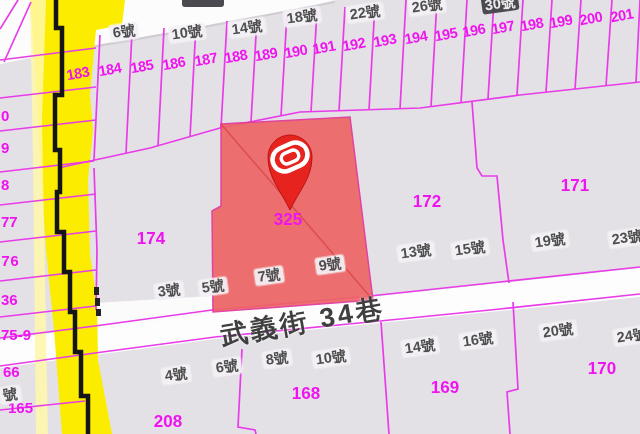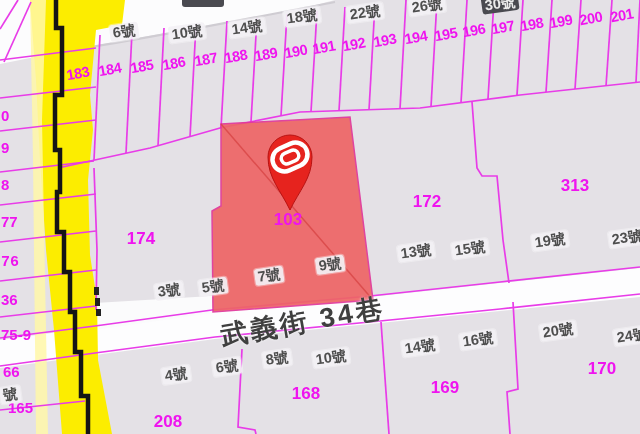--- a/index.html
+++ b/index.html
@@ -137,24 +137,24 @@
       <div class="lbl parcel-sm" style="left: 354px; top: 45px; --r: -10deg;">192</div>
       <div class="lbl parcel-sm" style="left: 385px; top: 41px; --r: -10deg;">193</div>
       <div class="lbl parcel-sm" style="left: 416px; top: 38px; --r: -10deg;">194</div>
       <div class="lbl parcel-sm" style="left: 446px; top: 35px; --r: -10deg;">195</div>
       <div class="lbl parcel-sm" style="left: 474px; top: 31px; --r: -10deg;">196</div>
       <div class="lbl parcel-sm" style="left: 503px; top: 28px; --r: -10deg;">197</div>
       <div class="lbl parcel-sm" style="left: 532px; top: 25px; --r: -10deg;">198</div>
       <div class="lbl parcel-sm" style="left: 561px; top: 22px; --r: -10deg;">199</div>
       <div class="lbl parcel-sm" style="left: 591px; top: 19px; --r: -10deg;">200</div>
       <div class="lbl parcel-sm" style="left: 622px; top: 16px; --r: -10deg;">201</div>
-      <div class="lbl parcel-lg" style="left: 288px; top: 220px; --r: 0deg;">103</div>
-      <div class="lbl parcel-lg" style="left: 141px; top: 239px; --r: 0deg;">174</div>
+      <div class="lbl parcel-lg" style="left: 288px; top: 220px; --r: 0deg;">325</div>
+      <div class="lbl parcel-lg" style="left: 151px; top: 239px; --r: 0deg;">174</div>
       <div class="lbl parcel-lg" style="left: 427px; top: 202px; --r: 0deg;">172</div>
-      <div class="lbl parcel-lg" style="left: 575px; top: 186px; --r: 0deg;">313</div>
+      <div class="lbl parcel-lg" style="left: 575px; top: 186px; --r: 0deg;">171</div>
       <div class="lbl parcel-lg" style="left: 602px; top: 369px; text-align: right; --r: 0deg;">170</div>
       <div class="lbl parcel-lg" style="left: 445px; top: 388px; --r: 0deg;">169</div>
       <div class="lbl parcel-lg" style="left: 306px; top: 394px; --r: 0deg;">168</div>
       <div class="lbl parcel-lg" style="left: 168px; top: 422px; --r: 0deg;">208</div>
       <div class="lbl parcel-cut left" style="left: 1px; top: 116px; --r: 0deg;">0</div>
       <div class="lbl parcel-cut left" style="left: 1px; top: 148px; --r: 0deg;">9</div>
       <div class="lbl parcel-cut left" style="left: 1px; top: 185px; --r: 0deg;">8</div>
       <div class="lbl parcel-cut left" style="left: 1px; top: 222px; --r: 0deg;">77</div>
       <div class="lbl parcel-cut left" style="left: 1px; top: 263px; font-family: Liberation Mono, monospace; --r: 0deg;">76</div>
       <div class="lbl parcel-cut left" style="left: 1px; top: 300px; --r: 0deg;">36</div>

